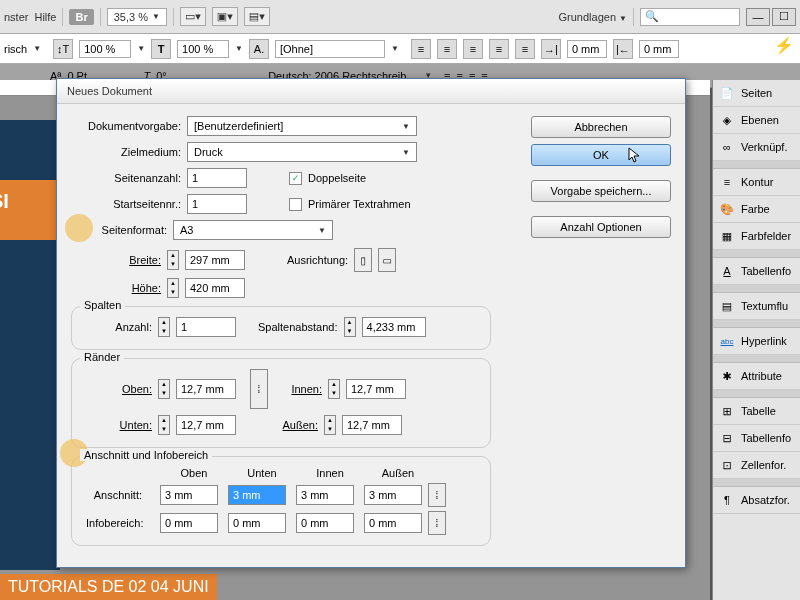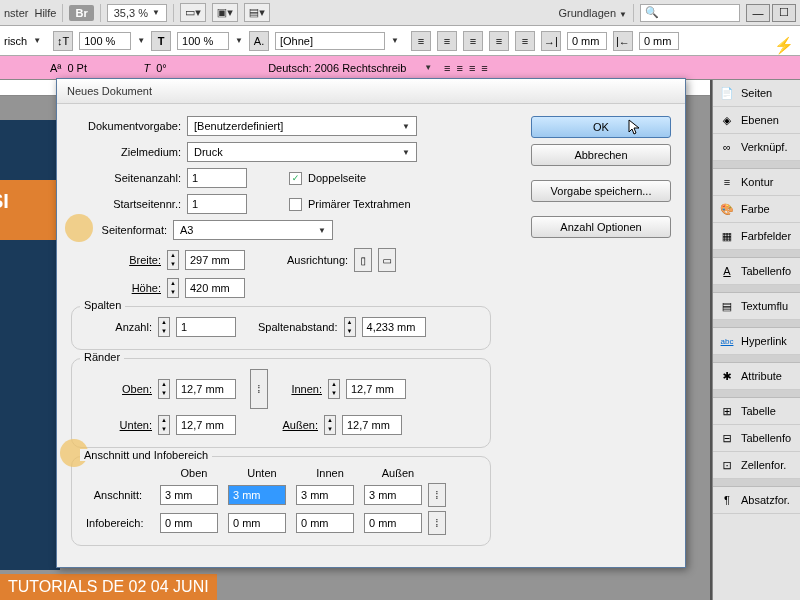--- a/index.html
+++ b/index.html
@@ -1,32 +1,32 @@
 <!DOCTYPE html>
 <html><head>
 <meta charset="utf-8">
 <style>
 * { box-sizing: border-box; margin: 0; padding: 0; font-family: Tahoma, Arial, sans-serif; font-size: 11px; }
 body { background: #535353; width: 800px; height: 600px; overflow: hidden; position: relative; }
 
-.topbar { background: #e4e4e4; height: 26px; display: flex; align-items: center; padding: 0 4px; gap: 6px; border-bottom: 1px solid #aaa; }
+.topbar { background: #e4e4e4; height: 34px; display: flex; align-items: center; padding: 0 4px; gap: 6px; border-bottom: 1px solid #aaa; }
 .topbar span { color: #333; }
 .topbar .sep { width: 1px; height: 18px; background: #bbb; }
 .topbar .br-badge { background: #999; color: #fff; padding: 2px 6px; border-radius: 2px; font-weight: bold; }
 .topbar .zoom { background: #fff; border: 1px solid #aaa; padding: 2px 6px; display: flex; align-items: center; gap: 4px; }
 .topbar .dd { border: 1px solid #aaa; padding: 2px 4px; background: #eee; }
 .topbar .workspace { margin-left: auto; display: flex; align-items: center; gap: 6px; }
 .topbar .search { background: #fff; border: 1px solid #aaa; width: 100px; height: 18px; display: flex; align-items: center; padding: 0 4px; }
 .topbar .winbtns { display: flex; gap: 2px; }
 .topbar .winbtn { width: 24px; height: 18px; border: 1px solid #888; background: #ddd; display: flex; align-items: center; justify-content: center; }
 
 .ctrlbar { background: #ffffff; height: 30px; display: flex; align-items: center; padding: 0 4px; gap: 6px; border-bottom: 1px solid #aaa; }
 .ctrlbar .field { background: #fff; border: 1px solid #aaa; padding: 2px 4px; height: 18px; display: flex; align-items: center; }
 .ctrlbar .iconbox { width: 20px; height: 20px; border: 1px solid #aaa; display: flex; align-items: center; justify-content: center; background: #ddd; }
-.ctrlbar2 { background: #f9a8d4; height: 24px; display: flex; align-items: center; padding: 0 4px; gap: 6px; border-bottom: 1px solid #888; }
+.ctrlbar2 { background: #a3a3a3; height: 24px; display: flex; align-items: center; padding: 0 4px; gap: 6px; border-bottom: 1px solid #888; }
 
 .canvas-bg { position: absolute; left: 0; top: 80px; right: 90px; bottom: 0; background: #949494; }
 .ruler-top { position: absolute; left: 0; top: 80px; right: 90px; height: 16px; background: #fff; border-bottom: 1px solid #888; }
 .doc-preview { position: absolute; left: -20px; top: 120px; width: 80px; height: 450px; background: #1a3a5a; }
 .doc-preview .orange { position: absolute; top: 60px; left: 0; right: 0; height: 60px; background: #e08030; color: #fff; font-size: 20px; font-weight: bold; padding: 10px; }
 
 .panels { position: absolute; right: 0; top: 80px; width: 88px; bottom: 0; background: #e4e4e4; border-left: 1px solid #888; }
 .panel-item { display: flex; align-items: center; gap: 6px; padding: 5px 6px; border-bottom: 1px solid #ccc; cursor: pointer; }
 .panel-item .picon { width: 16px; height: 16px; display: flex; align-items: center; justify-content: center; }
 .panel-gap { height: 8px; background: #d0d0d0; border-bottom: 1px solid #bbb; }
@@ -224,26 +224,26 @@
       <span class="picon">¶</span>
       <span>Absatzfor.</span>
     </div>
 </div>
 
 <div class="dialog">
   <div class="dialog-title">Neues Dokument</div>
   <div class="dialog-body">
 
     <div class="btn-col">
+      <div class="btn">Abbrechen</div>
       <div class="btn primary"><span>OK</span>
         <div class="cursor" style="left:96px;top:2px"><svg viewBox="0 0 14 18">
               <path d="M1 1 L1 13 L4 10 L6 15 L8 14 L6 9 L11 9 Z" fill="#fff" stroke="#000"></path>
             </svg></div>
       </div>
-      <div class="btn">Abbrechen</div>
       <div style="height:8px"></div>
       <div class="btn">Vorgabe speichern...</div>
       <div style="height:8px"></div>
       <div class="btn">Anzahl Optionen</div>
     </div>
 
     <div class="row">
       <span class="lbl">Dokumentvorgabe:</span>
       <div class="dd-field" style="width:230px">
           <span>[Benutzerdefiniert]</span>

